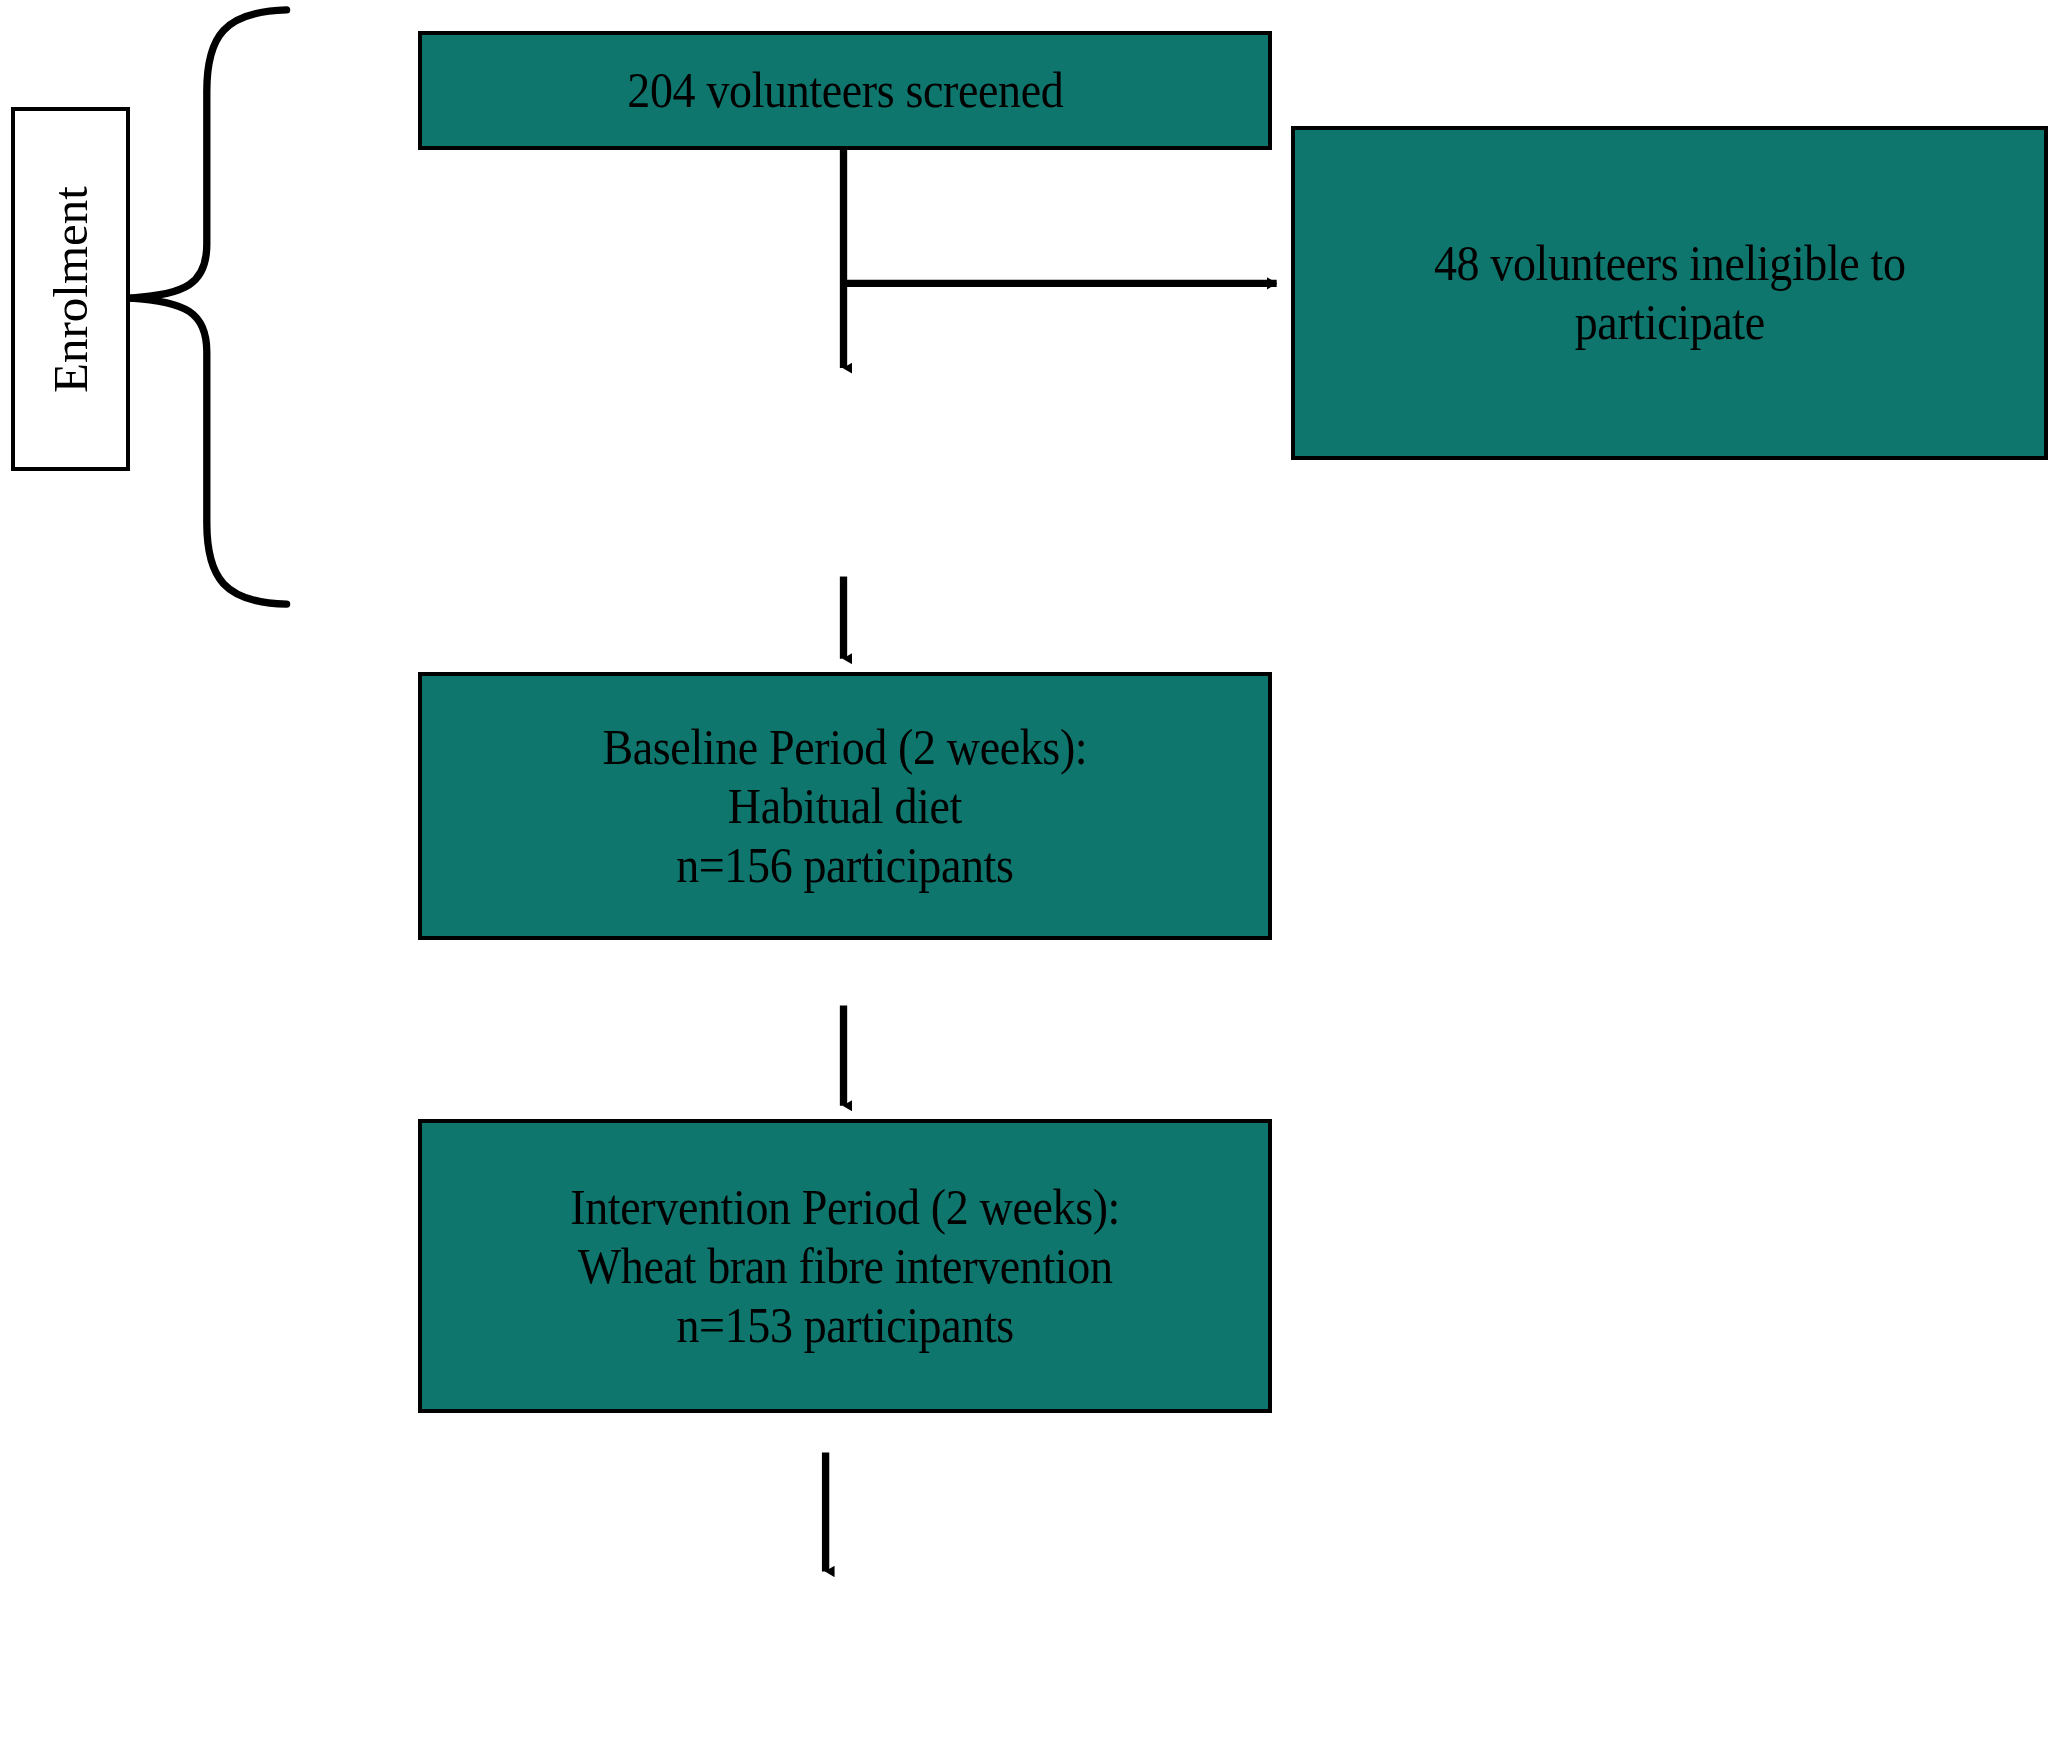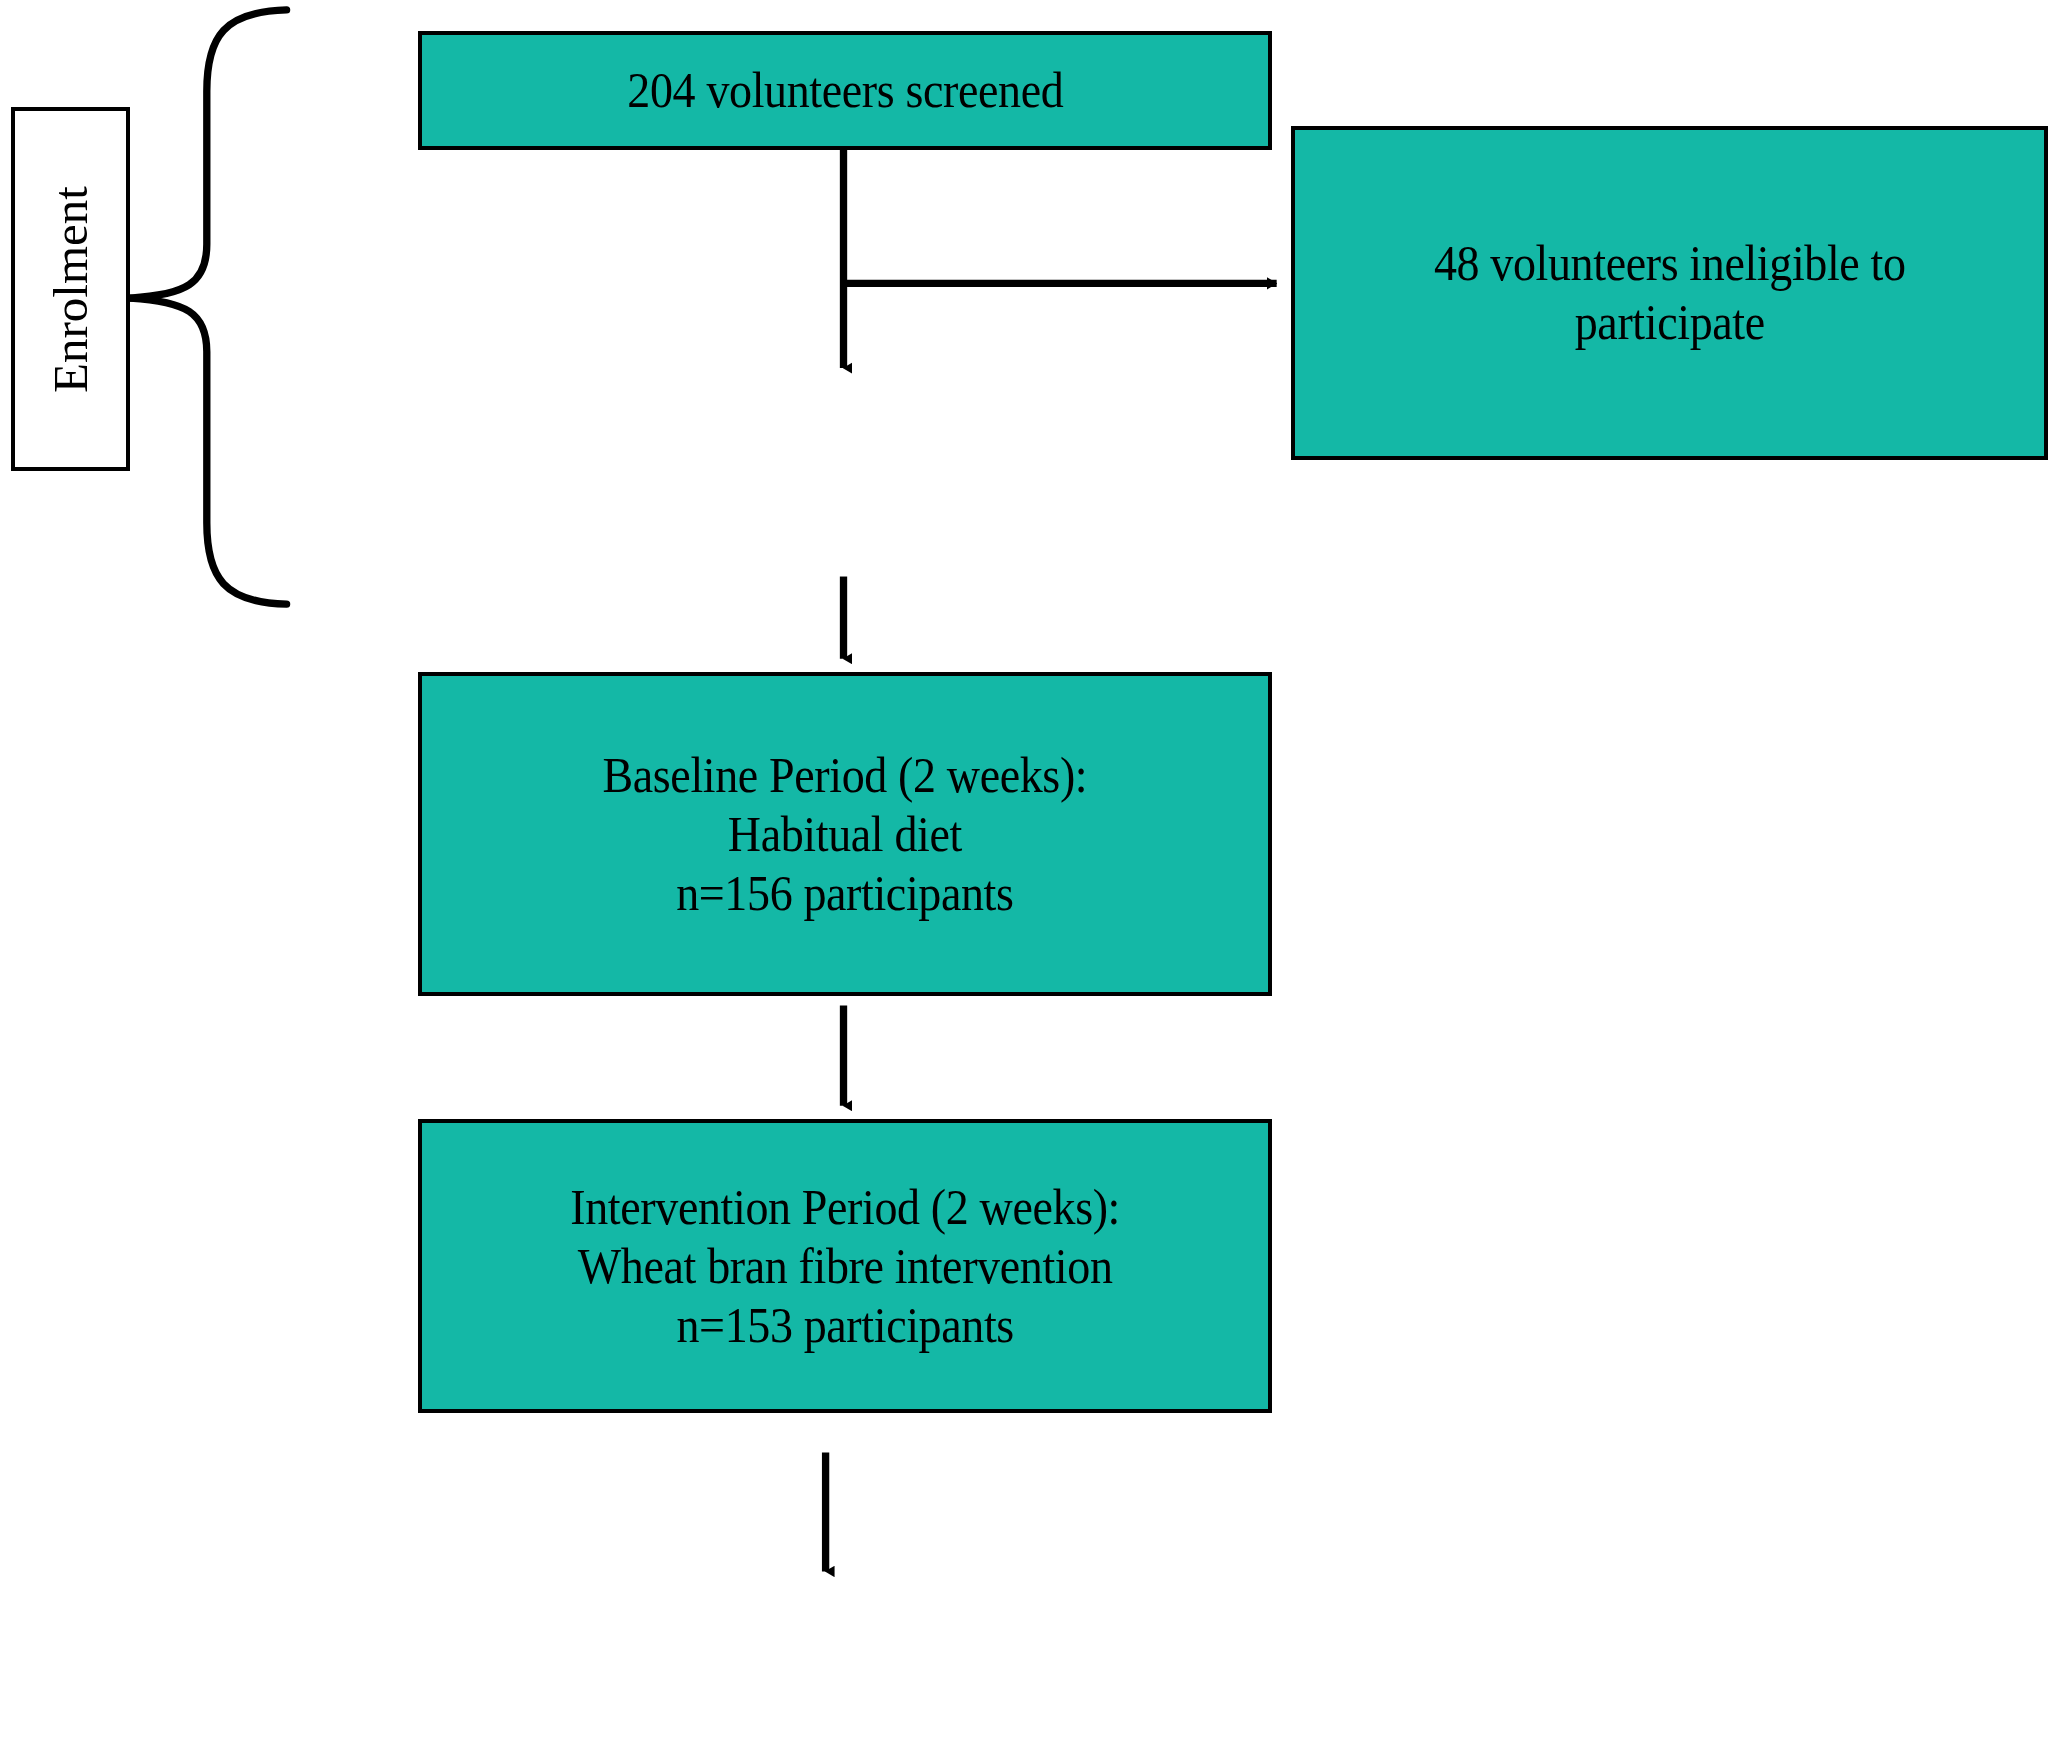--- a/index.html
+++ b/index.html
@@ -16,42 +16,42 @@
     overflow: hidden;
     font-family: "Liberation Serif", "DejaVu Serif", serif;
     color: #000000;
   }
 
   
   .fbox {
     position: absolute;
     box-sizing: border-box;
     border: 4.9px solid #000000;
-    background: #14b8a6;
+    background: #0f766e;
     display: flex;
     align-items: center;
     justify-content: center;
     text-align: center;
   }
   .fbox .txt {
     font-family: "Liberation Serif", "DejaVu Serif", serif;
     font-size: 50px;
     line-height: 1.18;
     letter-spacing: -0.4px;
     transform: scaleX(0.92);
     transform-origin: center center;
     white-space: pre-line;
     padding: 0 11.4px;
   }
 
   
   #box-screened   { left: 418px;  top: 31px;   width: 854px; height: 119px; }
   #box-ineligible { left: 1291px; top: 126px;  width: 757px;  height: 334px; }
   #box-eligible   { left: 418px;  top: 381px;  width: 854px; height: 195px; }
-  #box-baseline   { left: 418px;  top: 672px;  width: 854px; height: 324px; }
+  #box-baseline   { left: 418px;  top: 672px;  width: 854px; height: 268px; }
   #box-intervention { left: 418px; top: 1119px; width: 854px; height: 294px; }
   #box-itt        { left: 418px;  top: 1584px; width: 854px; height: 160px; }
 
   
   #stage-enrolment {
     position: absolute;
     left: 11.4px;
     top: 107px;
     width: 119px;
     height: 364px;

